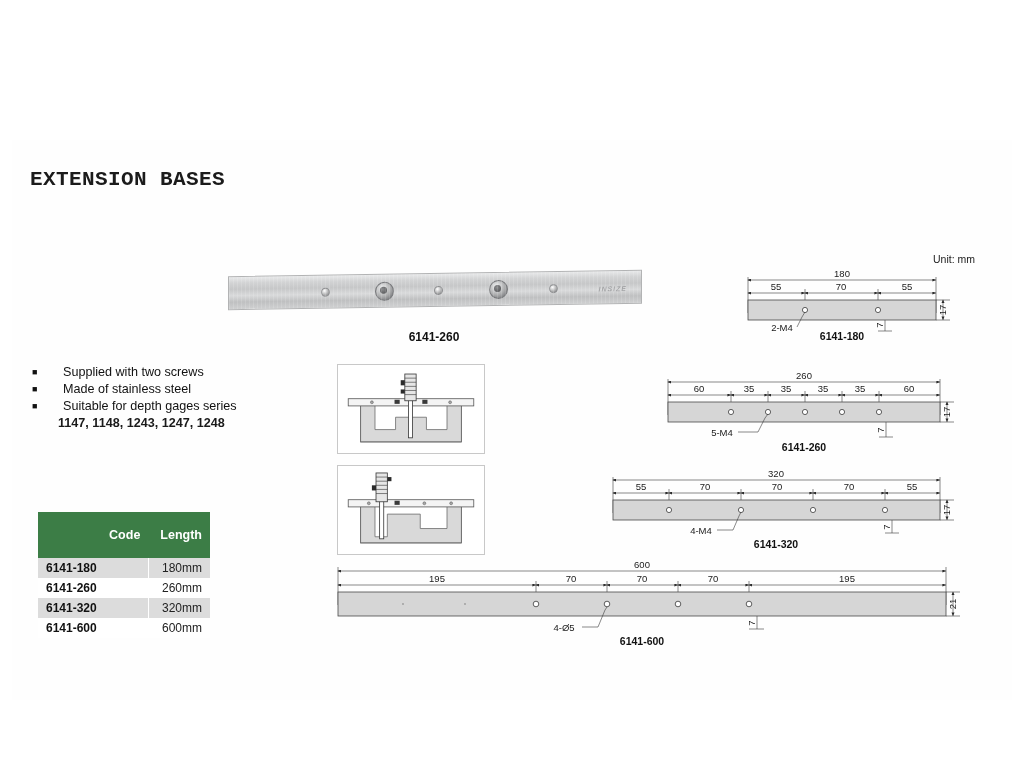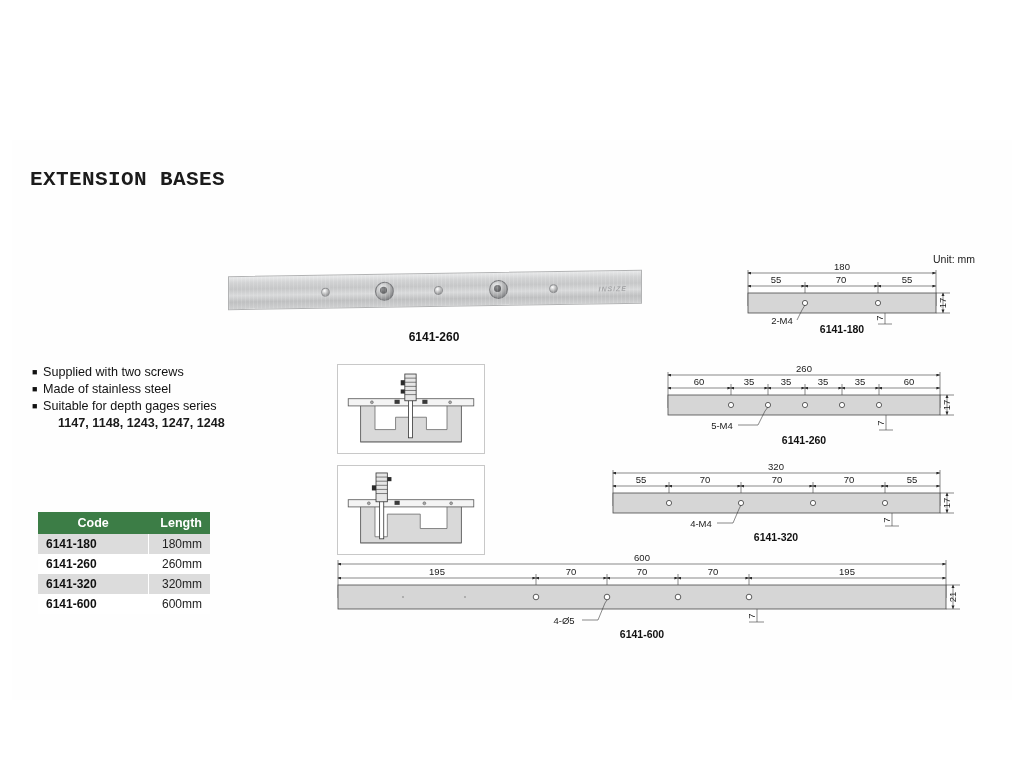--- a/index.html
+++ b/index.html
@@ -18,31 +18,31 @@
   
   .title{
     position:absolute;left:30px;top:168px;
     font-size:21px;font-weight:bold;letter-spacing:.4px;color:#1b1b1b;font-family:Liberation Mono, monospace;
   }
 
   
   .bullets{position:absolute;left:32px;top:364px;width:270px;}
   .bullet-row{display:flex;align-items:flex-start;font-size:12.6px;line-height:16.5px;color:#111;}
   .bullet-mark{width:11px;flex:0 0 11px;font-size:9px;line-height:17px;color:#111;}
-  .bullet-text{flex:1;}
+  .bullet-text{flex:1;margin-left:20px;}
   .bullet-cont{margin-left:26px;font-size:12.6px;line-height:16.5px;}
 
   
   .spec-table{
     position:absolute;left:38px;top:512px;width:172px;
     border-collapse:collapse;font-size:12px;
   }
   .spec-table th{
-    background:#3c7d46;color:#ffffff;font-weight:bold;text-align:center;
-    padding:4px 8px;font-size:12.5px;
+    background:#3c7d46;color:#ffffff;font-weight:bold;text-align:right;
+    padding:16px 8px;font-size:12.5px;
   }
   .spec-table th.len{padding-left:12px;margin-top:29px;}
   .spec-table td{padding:3px 8px;font-size:12px;}
   .spec-table td.code{font-weight:bold;color:#111;width:96px;}
   .spec-table td.len{color:#222;text-align:right;padding-left:12px;}
   .spec-table tr.odd td{background:#dcdcdc;}
   .spec-table tr.even td{background:#ffffff;}
   .spec-table td.code{border-right:1px solid #ffffff;}
 
   
@@ -82,21 +82,21 @@
   }
 
   
   .app-box{
     position:absolute;width:142px;height:84px;
     border:1px solid #c8c8c8;background:#ffffff;padding:2px;
   }
   .app-box svg{display:block;width:100%;height:100%;}
 
   
-  .dwg{position:absolute;}
+  .dwg{position:absolute;margin-top:7px;}
   .dwg svg{display:block;overflow:visible;}
   .unit-label{
     position:absolute;left:897px;top:253px;font-size:10.5px;color:#1a1a1a;padding-left:36px;
   }
 </style>
 </head>
 <body>
 
 <div class="page-panel"></div>
 

